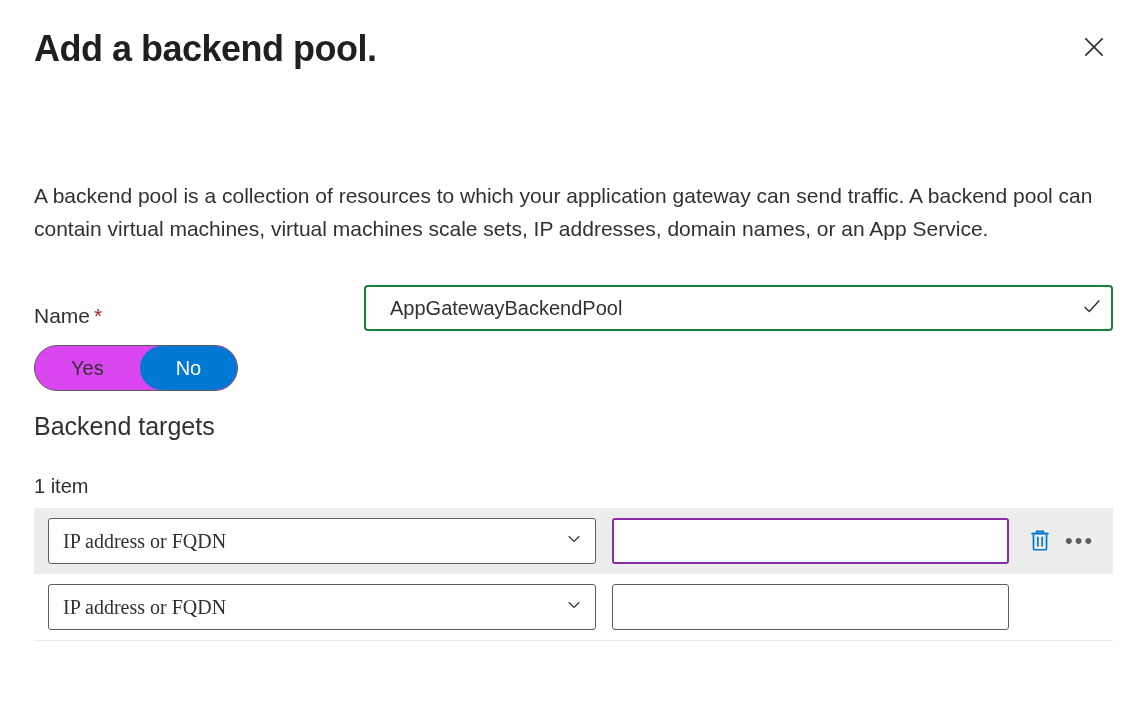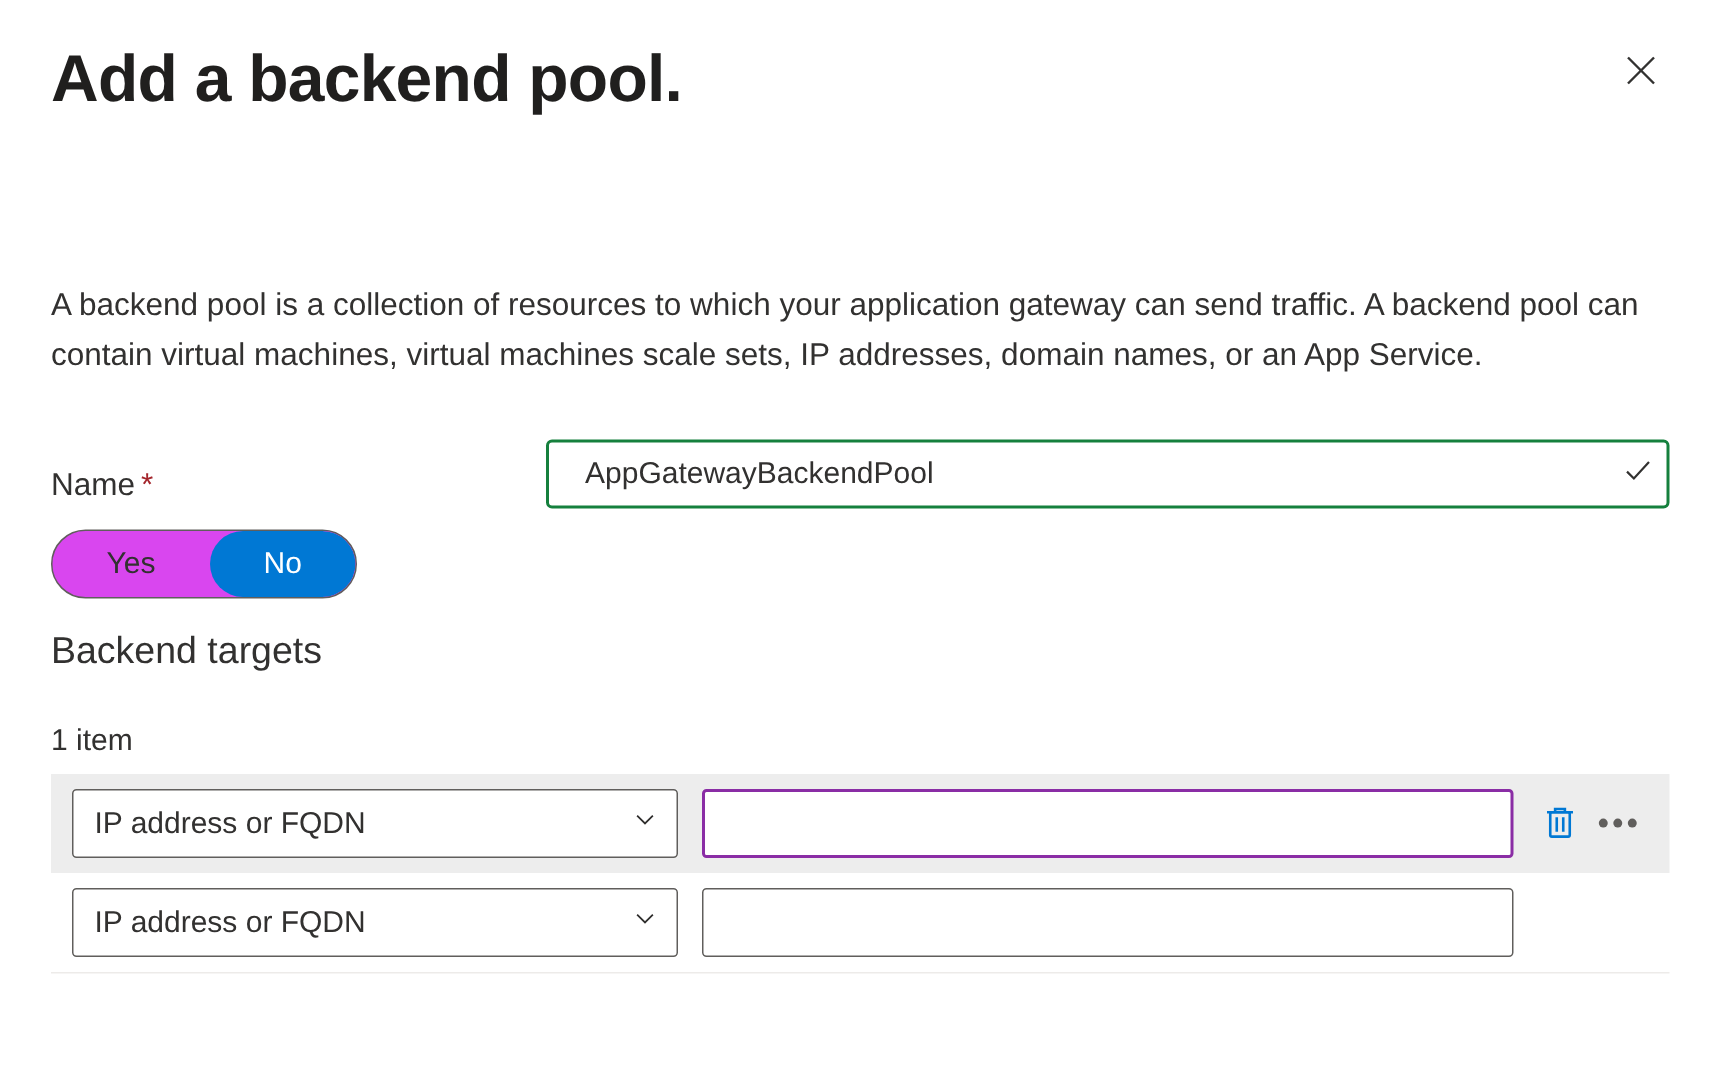--- a/index.html
+++ b/index.html
@@ -4,21 +4,21 @@
   <style>
     * { box-sizing: border-box; margin: 0; padding: 0; }
     body {
       font-family: "Segoe UI", -apple-system, sans-serif;
       color: #323130;
       padding: 28px 34px;
       background: #fff;
     }
     .header { display: flex; justify-content: space-between; align-items: flex-start; }
     .title {
-      font-size: 44px;
+      font-size: 36px;
       font-weight: 600;
       color: #201f1e;
       letter-spacing: -0.5px;
     }
     .close-btn {
       background: none; border: none; cursor: pointer;
       padding: 6px; color: #323130;
     }
     .close-btn svg { width: 26px; height: 26px; }
     .desc {
@@ -105,21 +105,22 @@
     .targets-body { border-bottom: 1px solid #edebe9; }
     .target-row {
       display: flex;
       align-items: center;
       gap: 16px;
       padding: 10px 14px 10px 14px;
     }
     .target-row.highlight { background: #ededed; }
     .type-select {
       position: relative;
-      width: 404px;
+      width: 548px;
+      font-family: Liberation Serif, serif;
     }
     .select-box {
       width: 100%;
       height: 46px;
       border: 1px solid #605e5c;
       border-radius: 3px;
       background: #fff;
       padding: 0 40px 0 14px;
       font-size: 20px;
       font-family: inherit;

